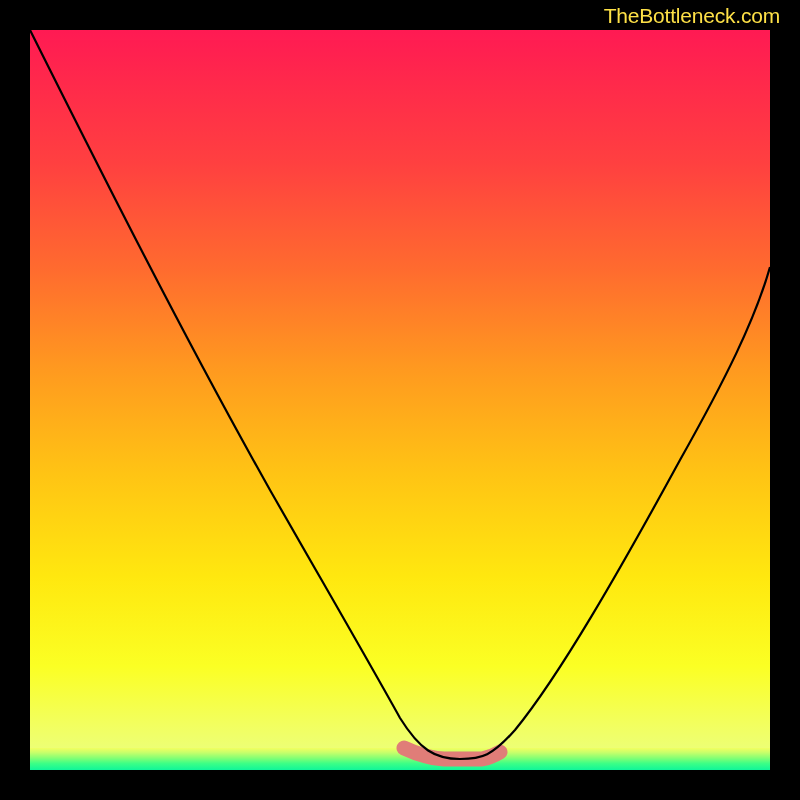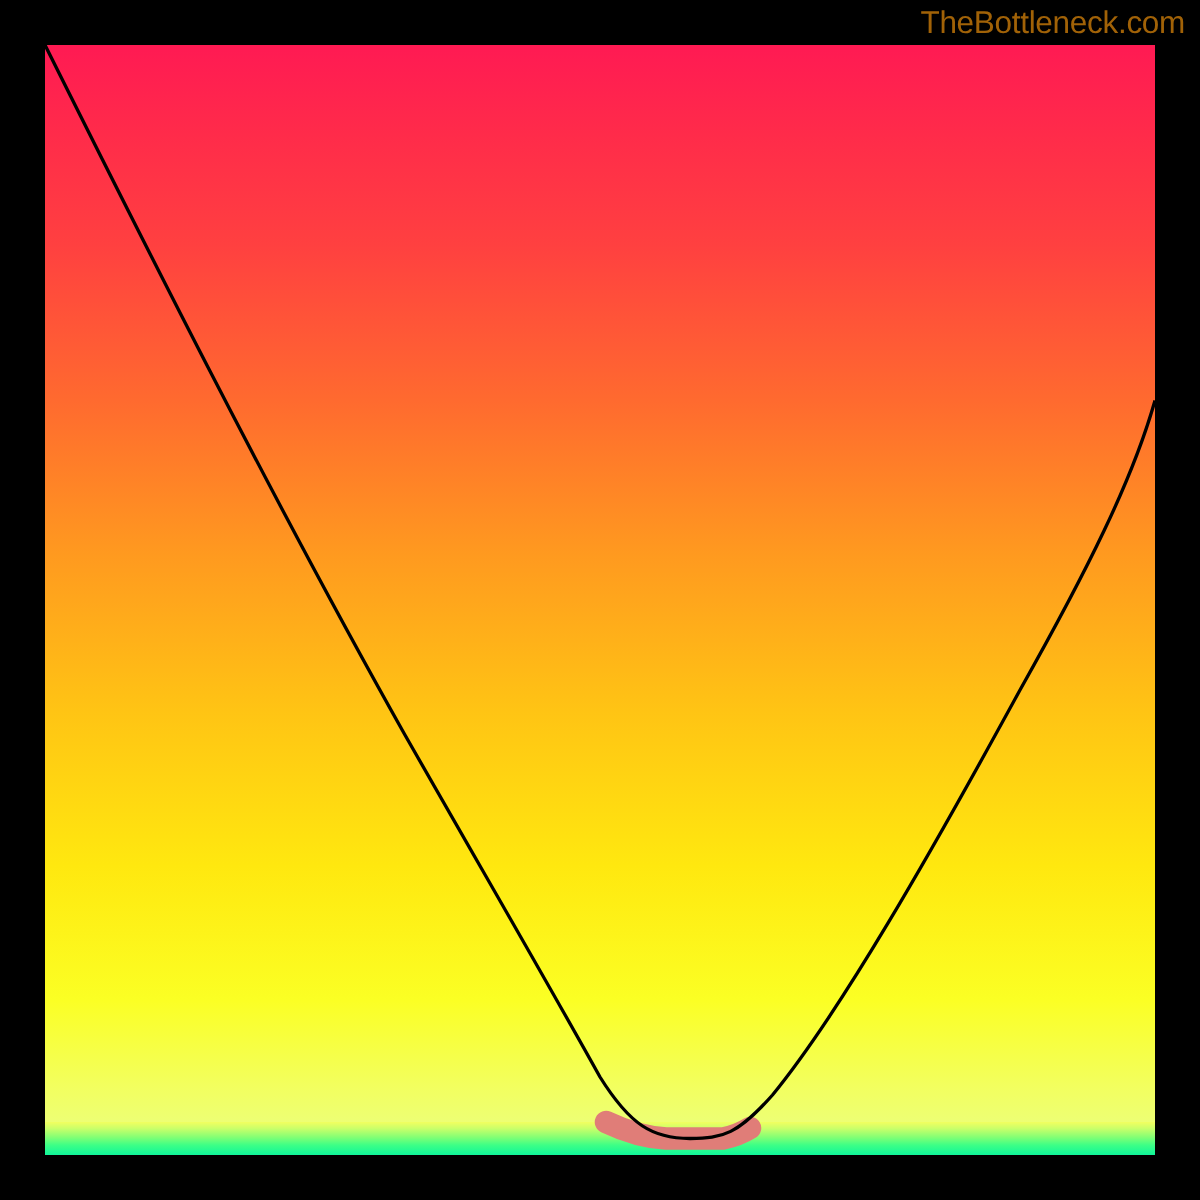--- a/index.html
+++ b/index.html
@@ -69,22 +69,22 @@
   .highlight {
     fill: none;
     stroke: #e07d78; 
     stroke-width: 15;
     stroke-linecap: round;
     stroke-linejoin: round;
   }
   .watermark {
     position: absolute;
     top: 4px;
-    right: 10px;
-    color: #a16207;
+    right: 20px;
+    color: #fde047;
     font-size: 21px;
     letter-spacing: -0.2px;
     font-weight: 400;
   }
 </style>
 </head>
 <body>
 
 <div class="frame">
 

